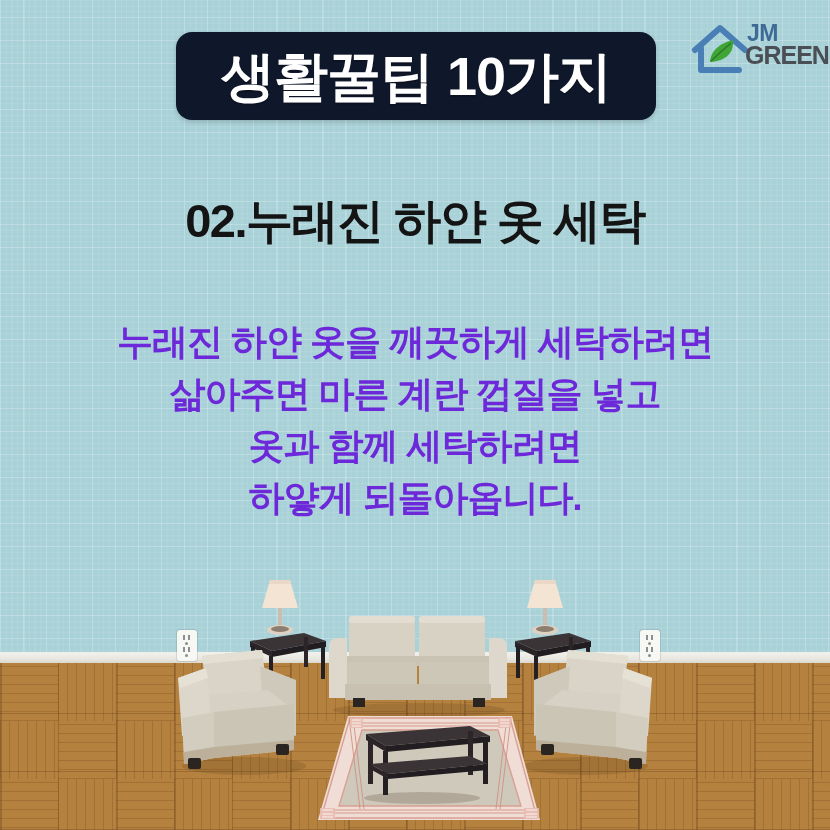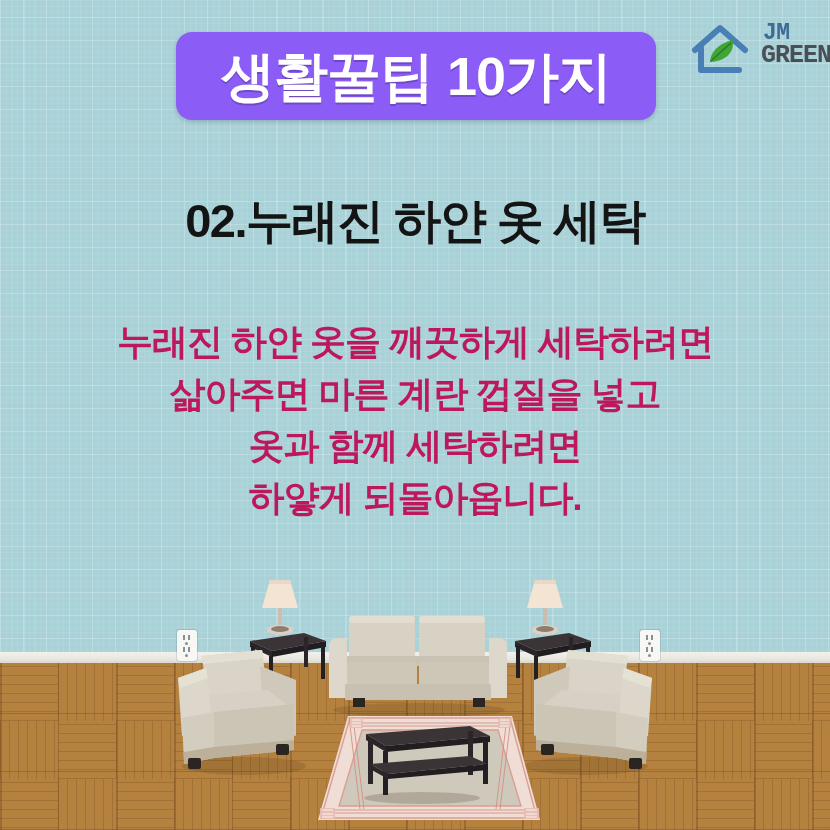--- a/index.html
+++ b/index.html
@@ -54,52 +54,52 @@
   .gcellH{background-image:repeating-linear-gradient(0deg,
       rgba(120,75,28,.30) 0px,rgba(120,75,28,.30) 1px,
       rgba(0,0,0,0) 1px,rgba(0,0,0,0) 9px);}
   .gcellV{background-image:repeating-linear-gradient(90deg,
       rgba(120,75,28,.30) 0px,rgba(120,75,28,.30) 1px,
       rgba(0,0,0,0) 1px,rgba(0,0,0,0) 9px);}
 
   
   .banner{
     position:absolute;left:176px;top:32px;width:480px;height:88px;
-    background:#8b5cf6;border-radius:16px;
+    background:#0f172a;border-radius:16px;
     display:flex;align-items:center;justify-content:center;
     box-shadow:0 2px 5px rgba(0,0,0,.18);
   }
   .banner-text{
     color:#ffffff;font-weight:bold;font-size:54px;line-height:1;
     letter-spacing:-1px;white-space:nowrap;
     text-shadow:0 2px 0 rgba(0,0,0,.20);
   }
 
   
   .logo{position:absolute;left:689px;top:18px;width:126px;height:62px;}
   .logo-mark{position:absolute;left:0;top:2px;width:62px;height:56px;}
-  .logo-words{position:absolute;left:72px;top:4px;width:66px;height:54px;font-family:Liberation Mono, monospace;}
+  .logo-words{position:absolute;left:56px;top:4px;width:66px;height:54px;}
   .logo-jm{
     position:absolute;left:2px;top:0;font-size:23px;font-weight:bold;
     color:#3f6a96;letter-spacing:-.5px;line-height:1;
   }
   .logo-green{
     position:absolute;left:0px;top:21px;font-size:25px;font-weight:bold;
     color:#4a4f55;letter-spacing:-1px;line-height:1;
   }
 
   
   .heading{
     position:absolute;left:0;top:196px;width:830px;text-align:center;
     font-size:47px;font-weight:bold;color:#141414;letter-spacing:-1.5px;
     line-height:1.05;white-space:nowrap;
   }
   .body-copy{
     position:absolute;left:0;top:316px;width:830px;text-align:center;
-    font-size:36px;font-weight:bold;color:#be185d;letter-spacing:-1px;
+    font-size:36px;font-weight:bold;color:#6d28d9;letter-spacing:-1px;
     line-height:52px;
   }
   .body-copy div{white-space:nowrap;}
 
   
   .obj{position:absolute;}
 
   
   .outlet{
     position:absolute;background:#f7f7f4;border-radius:3px;

